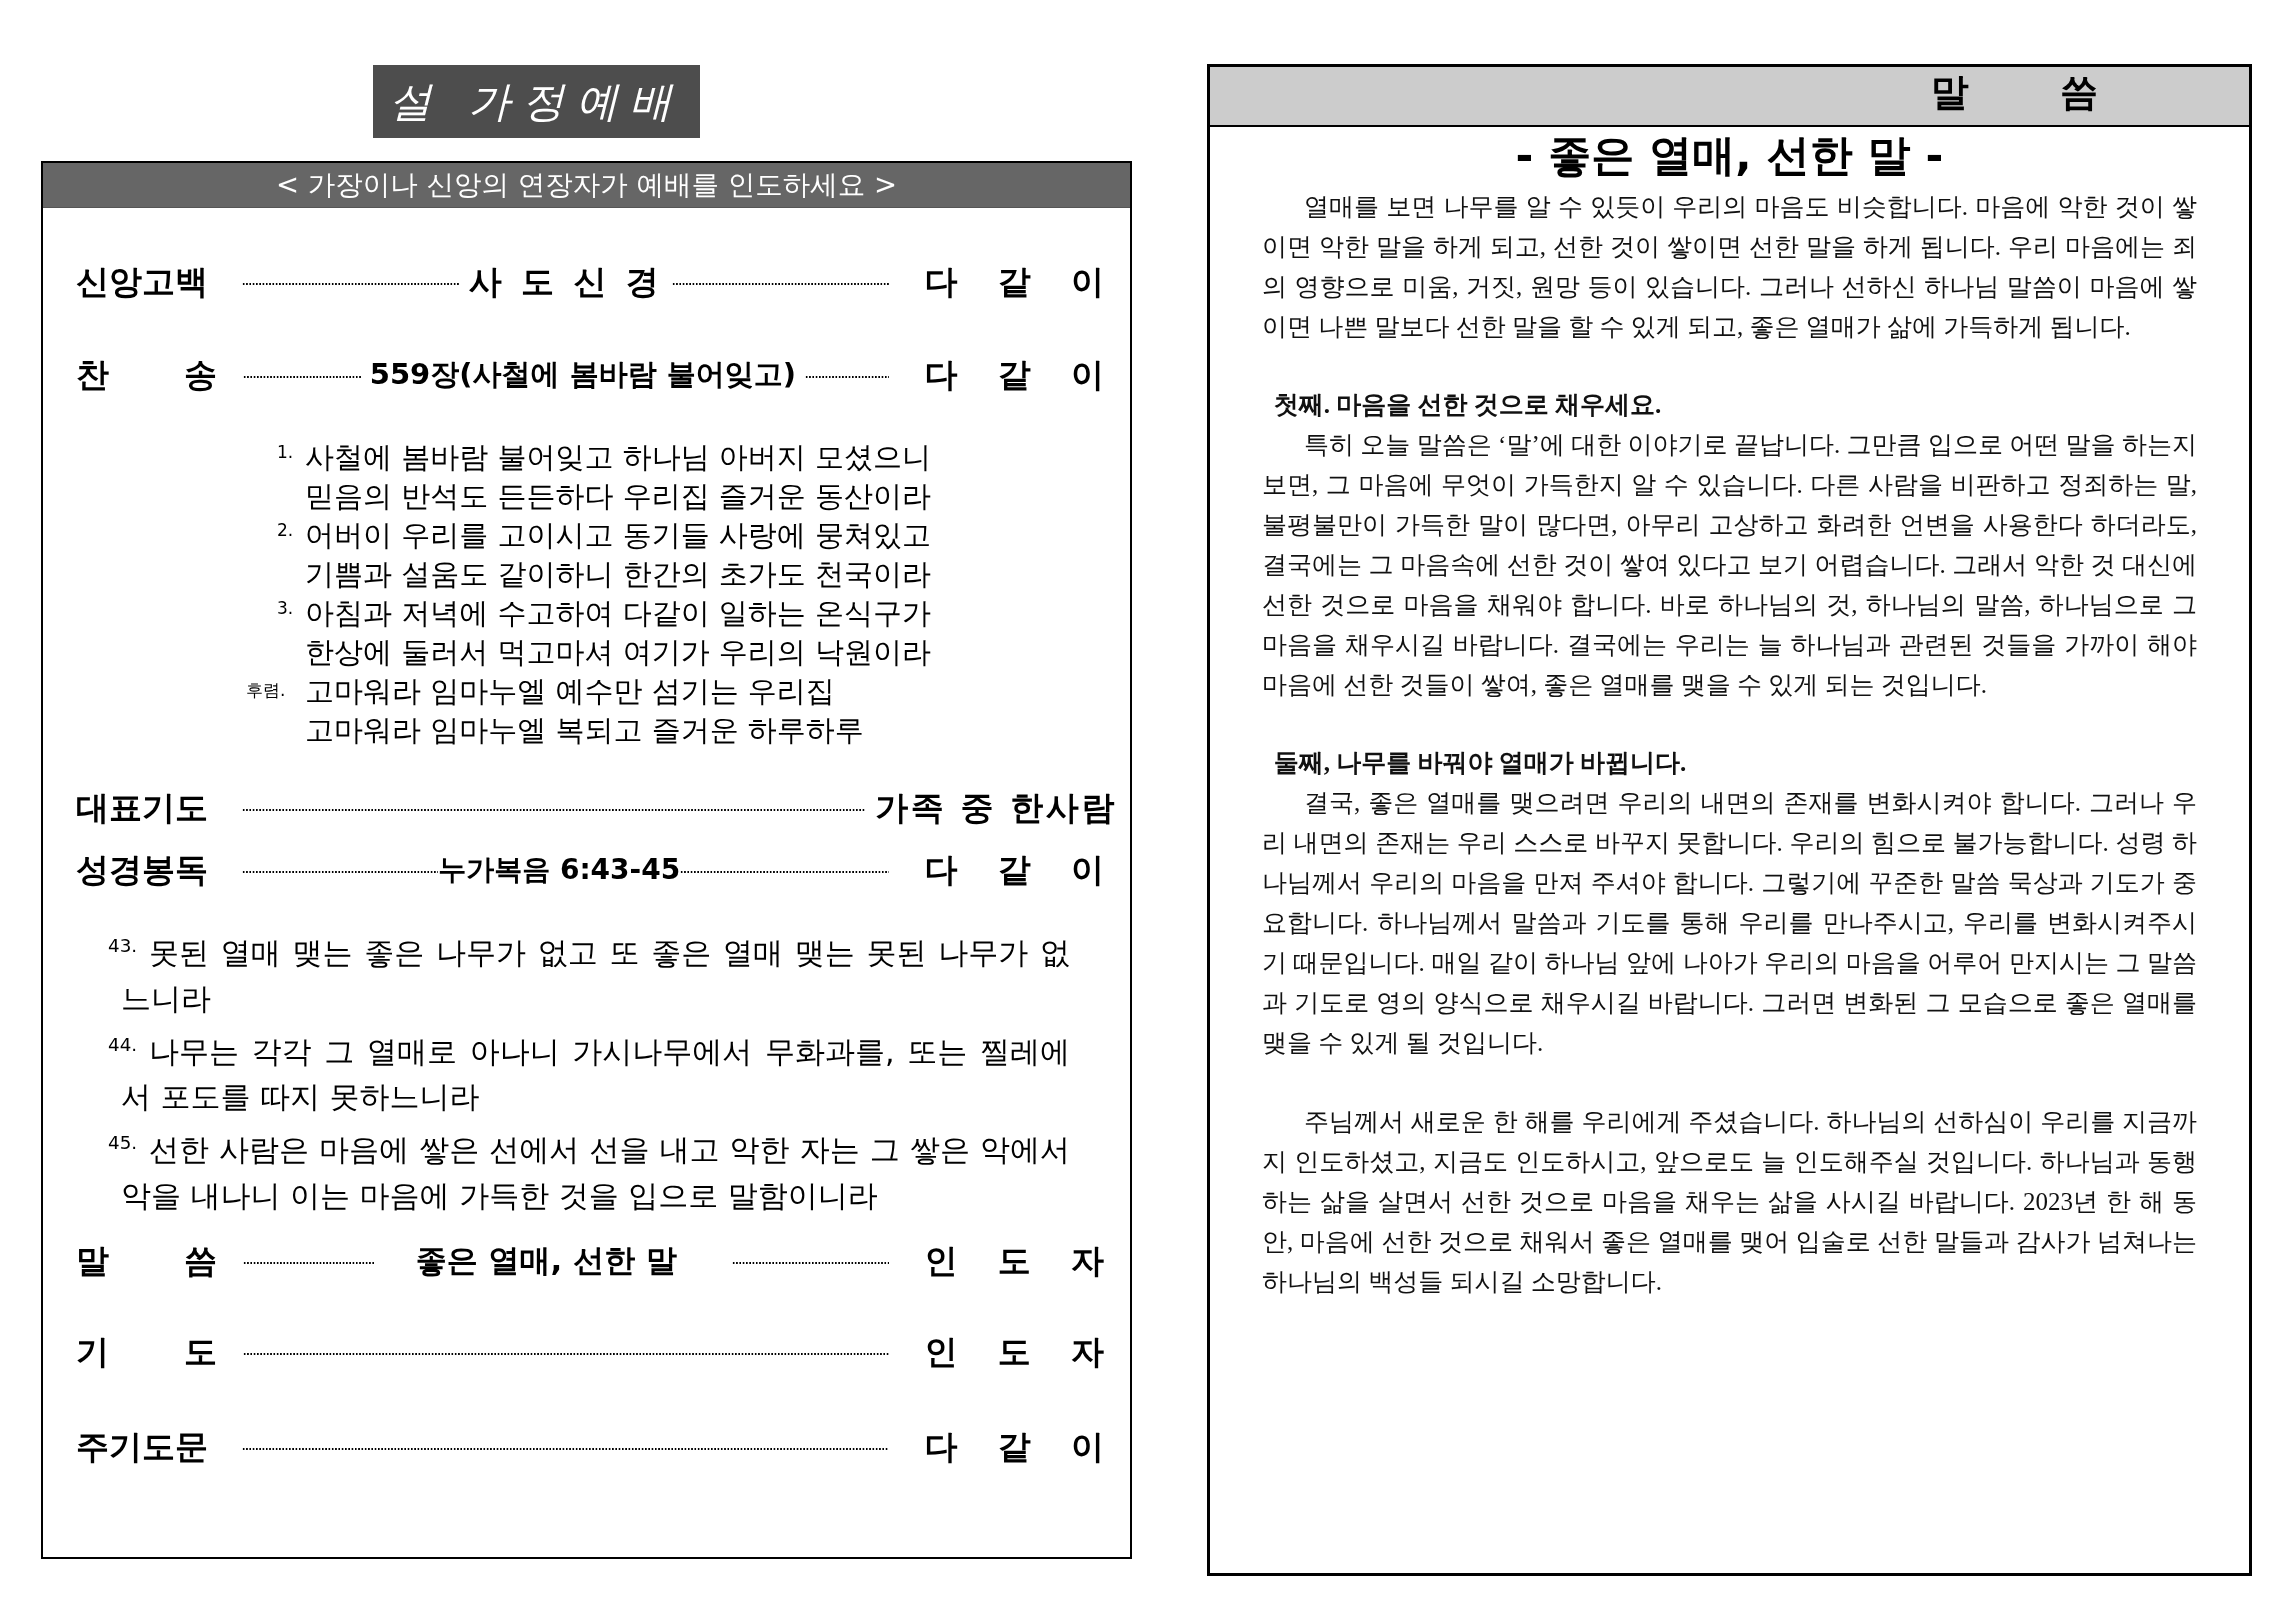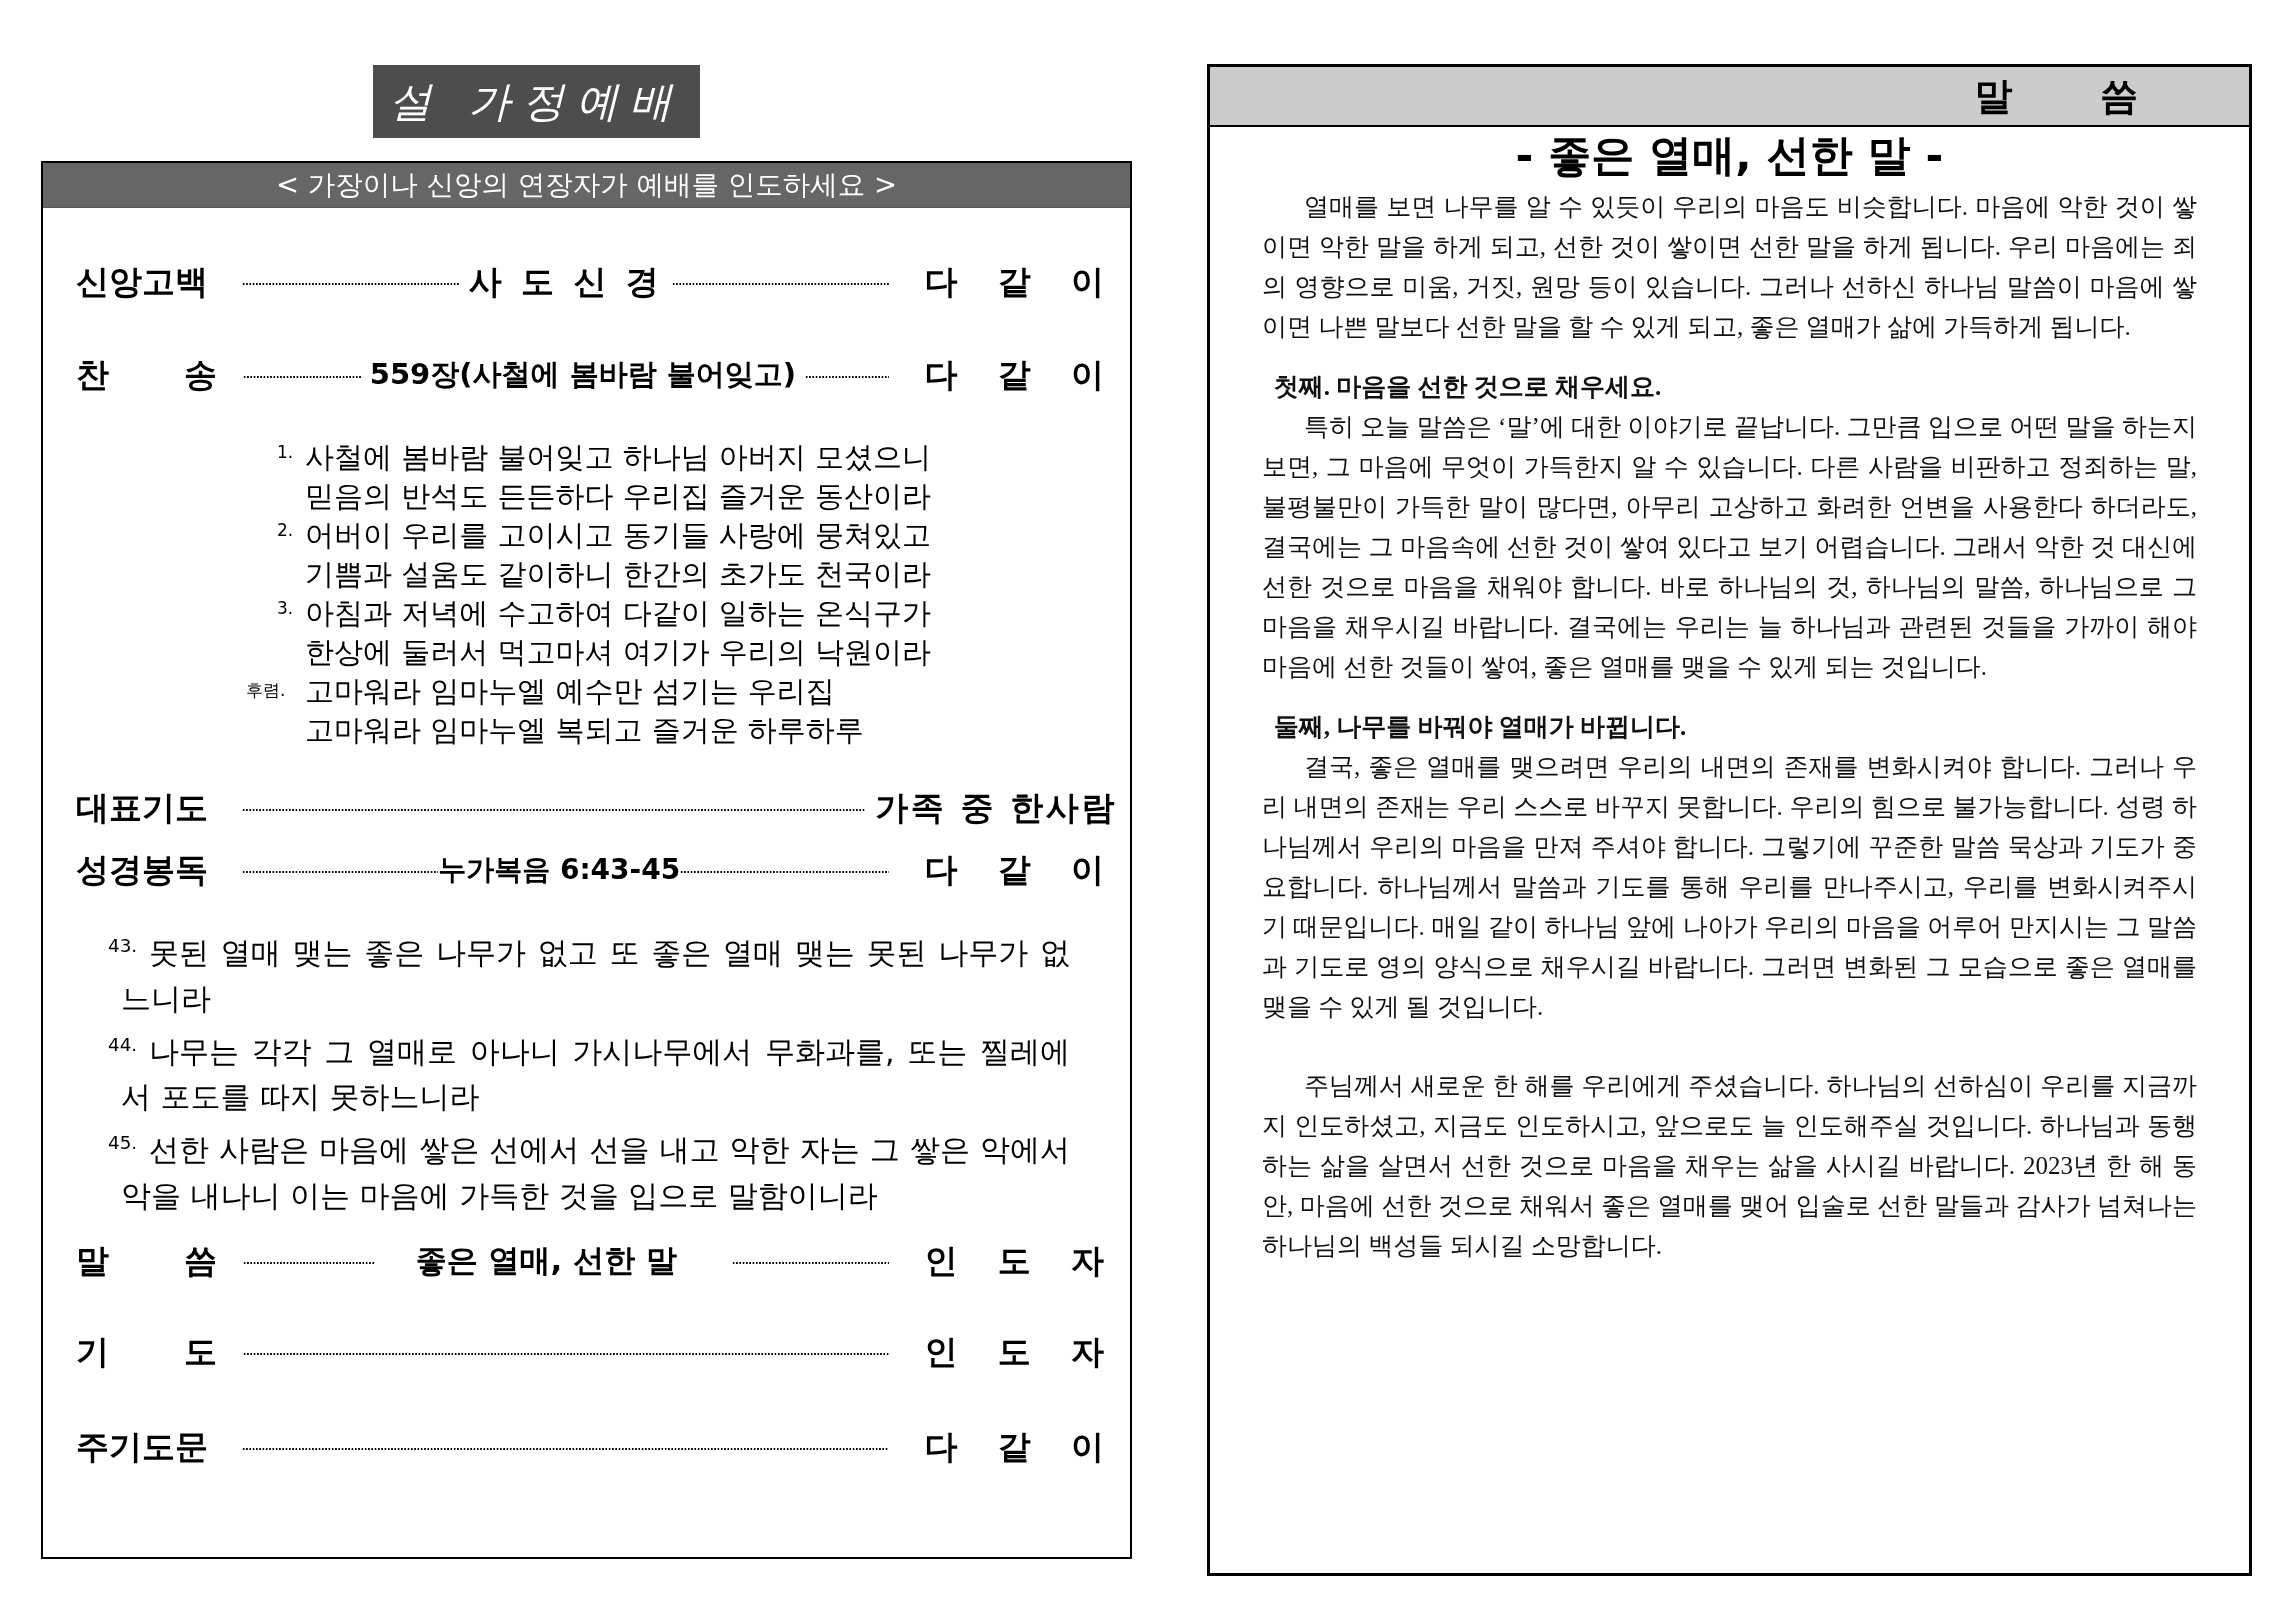--- a/index.html
+++ b/index.html
@@ -43,27 +43,27 @@
     .scripture { position: absolute; left: 65px; top: 760px; width: 962px; font-size: 30px; line-height: 46px; }
     .scripture .vnum { font-size: 18.3px; vertical-align: 10.5px; margin-right: 11.8px; }
     .scripture-verse { text-indent: -13px; padding-left: 13px; text-align: justify; }
     
     .right-panel {
       position: absolute; left: 1207px; top: 64px; width: 1045px; height: 1512px;
       border: 3.3px solid #000; box-sizing: border-box;
     }
     .sermon-header {
       height: 58px; background: #cccccc; border-bottom: 2.6px solid #000;
-      display: flex; align-items: center; justify-content: flex-end; padding-right: 72px;
-      font-weight: bold; font-size: 38px; letter-spacing: 39px; font-family: Liberation Serif, serif;
+      display: flex; justify-content: flex-end; padding-right: 112px;
+      font-weight: bold; font-size: 38px; letter-spacing: 39px;
     }
     .sermon-title { text-align: center; font-weight: bold; font-size: 43px; margin-top: 1.3px; height: 54px; line-height: 54px; }
     .sermon-body { padding: 0 52px 0 52px; font-family: Liberation Serif, serif; font-size: 25px; line-height: 40px; color: #111; }
     .sermon-body p { margin: 0; text-align: justify; text-indent: 42px; }
-    .sermon-body .subhead { font-weight: bold; text-indent: 11.8px; margin-top: 20px; }
+    .sermon-body .subhead { font-weight: bold; text-indent: 11.8px; margin-top: 38px; }
     .sermon-body .gap { height: 39px; }
   </style>
 </head>
 <body>
 
 <div class="title-badge">설 가정예배</div>
 
 <div class="left-panel">
   <div class="instruction-band">
     <span>&lt; 가장이나 신앙의 연장자가 예배를 인도하세요 &gt;</span>

